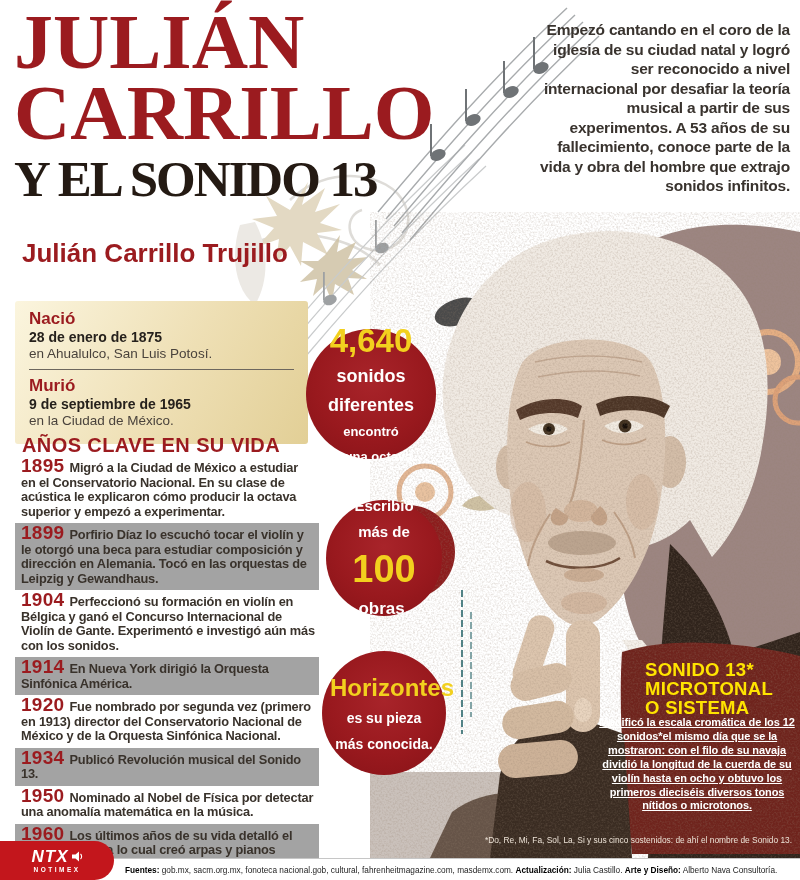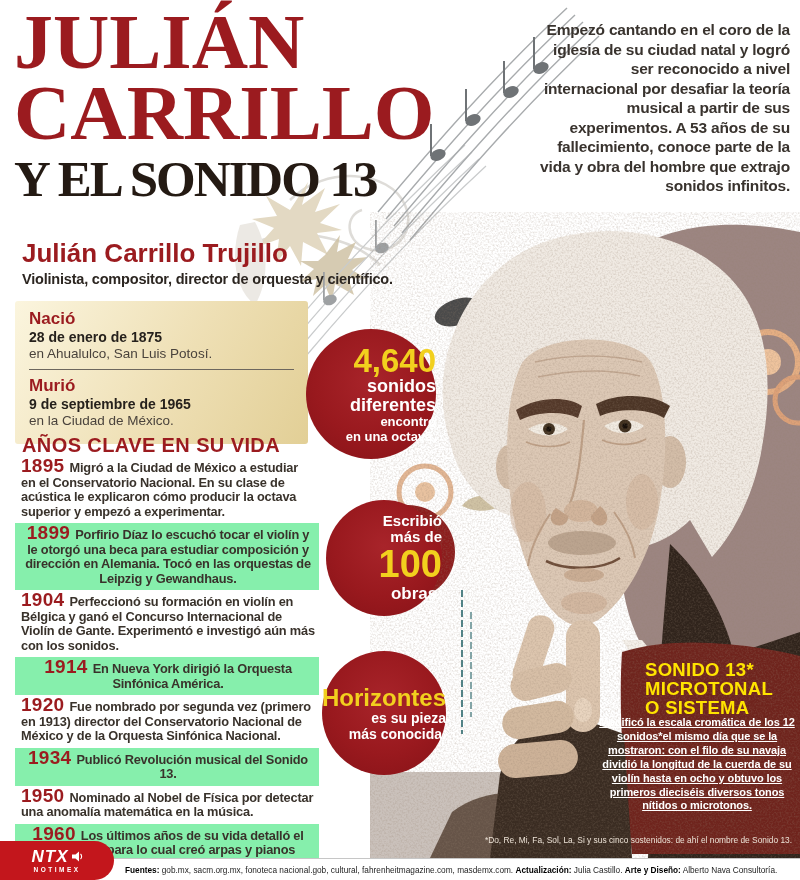--- a/index.html
+++ b/index.html
@@ -22,26 +22,26 @@
   .v-label{color:#9b1b1f;font-weight:bold;font-size:17px;line-height:18px;}
   .v-date{font-weight:bold;font-size:14px;color:#26211c;line-height:16px;margin-top:1px;}
   .v-place{font-size:13.5px;color:#4a433c;line-height:15px;margin-top:1px;}
   .v-div{border-top:1px solid #6d675e;margin:8px 0 7px 0;}
   
   .tl-head{position:absolute;left:22px;top:434px;z-index:3;font-size:20px;font-weight:bold;
            color:#9b1b1f;letter-spacing:0.4px;}
   .timeline{position:absolute;left:15px;top:456px;width:304px;z-index:3;}
   .tl-row{padding:3px 4px 4px 6px;font-size:12.8px;line-height:14.5px;font-weight:bold;
           color:#39322b;letter-spacing:-0.2px;}
-  .tl-row.hl{background:#86efac;text-align:center;}
+  .tl-row.hl{background:#a3a3a3;}
   .tl-year{font-size:19px;color:#9b1b1f;margin-right:5px;font-weight:bold;letter-spacing:0.3px;}
   
   .badge{position:absolute;z-index:4;border-radius:50%;text-align:center;color:#fff;font-weight:bold;
          background:radial-gradient(circle at 50% 40%,#a8242a 0%,#99191e 55%,#861217 100%);
-         display:flex;flex-direction:column;justify-content:center;align-items:flex-end;}
+         display:flex;flex-direction:column;justify-content:center;align-items:center;gap:10px;}
   #b1{left:306px;top:329px;width:130px;height:130px;}
   #b2{left:326px;top:500px;width:116px;height:116px;}
   #b3{left:322px;top:651px;width:124px;height:124px;}
   .yellow{color:#f2d01e;}
   #b1 .val{font-size:33px;line-height:33px;}
   #b1 .b{font-size:18px;line-height:19px;}
   #b1 .s{font-size:13px;line-height:14.5px;}
   #b2 .t{font-size:15px;line-height:16px;}
   #b2 .val{font-size:38px;line-height:39px;}
   #b2 .bottom{font-size:17px;line-height:19px;}
@@ -223,21 +223,20 @@
 
   <div class="title">
     <div class="l1">JULIÁN</div>
     <div class="l2">CARRILLO</div>
     <div class="l3">Y EL SONIDO 13</div>
   </div>
 
   <div class="intro">Empezó cantando en el coro de la iglesia de su ciudad natal y logró ser reconocido a nivel internacional por desafiar la teoría musical a partir de sus experimentos. A 53 años de su fallecimiento, conoce parte de la vida y obra del hombre que extrajo sonidos infinitos.</div>
 
   <div class="profile-name">Julián Carrillo Trujillo</div>
-  <div class="profile-role">Violinista, compositor, director de orquesta y científico.</div>
 
   <div class="vitals">
     <div class="v-label">Nació</div>
     <div class="v-date">28 de enero de 1875</div>
     <div class="v-place">en Ahualulco, San Luis Potosí.</div>
     <div class="v-div"></div>
     <div class="v-label">Murió</div>
     <div class="v-date">9 de septiembre de 1965</div>
     <div class="v-place">en la Ciudad de México.</div>
   </div>

